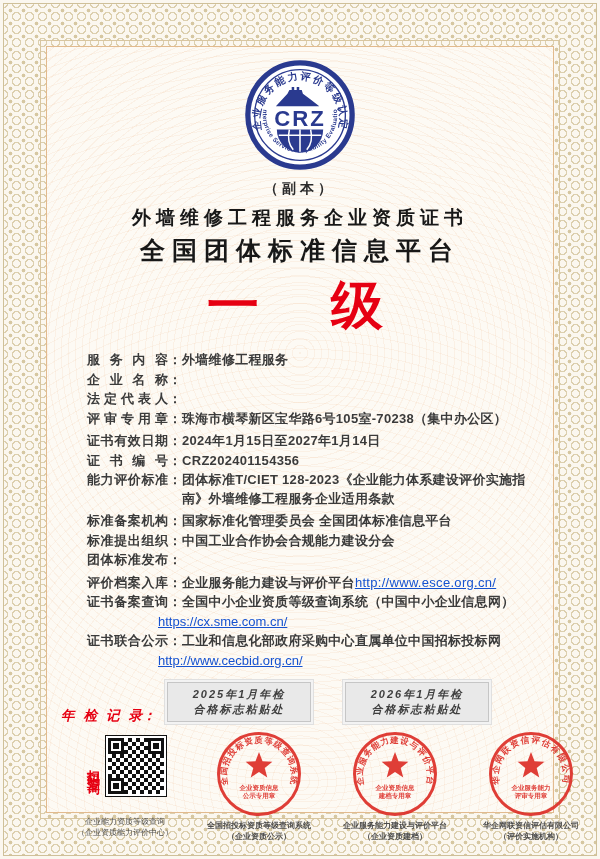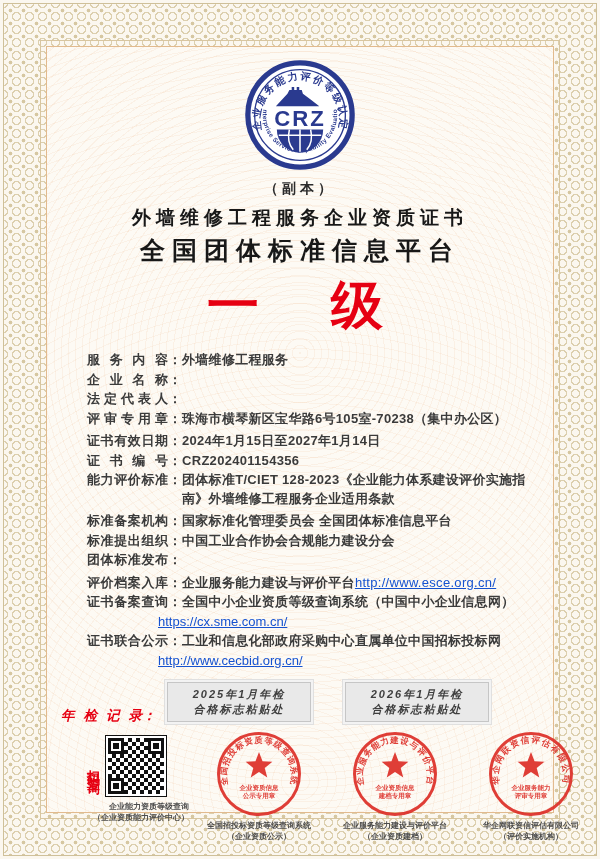--- a/index.html
+++ b/index.html
@@ -69,21 +69,21 @@
     letter-spacing:4px; margin-top:2px;
   }
   .qr {
     width:60px; height:60px; position:relative; background:
       repeating-conic-gradient(#111 0 25%, #fff 0 50%);
     background-size:8px 8px; border:2px solid #fff; outline:1px solid #111;
   }
   .finder { position:absolute; width:16px; height:16px; border:3px solid #111; background:#fff; }
   .finder::after { content:""; position:absolute; inset:2px; background:#111; }
   .finder.tl { top:0; left:0; } .finder.tr { top:0; right:0; } .finder.bl { bottom:0; left:0; }
-  .qr-cap { font-size:8px; color:#4c4c4c; font-weight:700; line-height:11px; margin-top:5px; text-align:right; }
+  .qr-cap { font-size:8px; color:#4c4c4c; font-weight:400; line-height:11px; margin-top:20px; text-align:center; }
 
   .seals { flex:1; display:flex; justify-content:space-between; padding:0 4px 0 2px; }
   .seal-block { width:136px; text-align:center; }
   .seal-svg { opacity:.92; margin-top:-6px; }
   .seal-cap { font-size:8px; color:#4c4c4c; font-weight:600; line-height:11px; margin-top:-2px; text-align:center; }
 </style>
 </head>
 <body>
 
 <div class="frame"></div>

